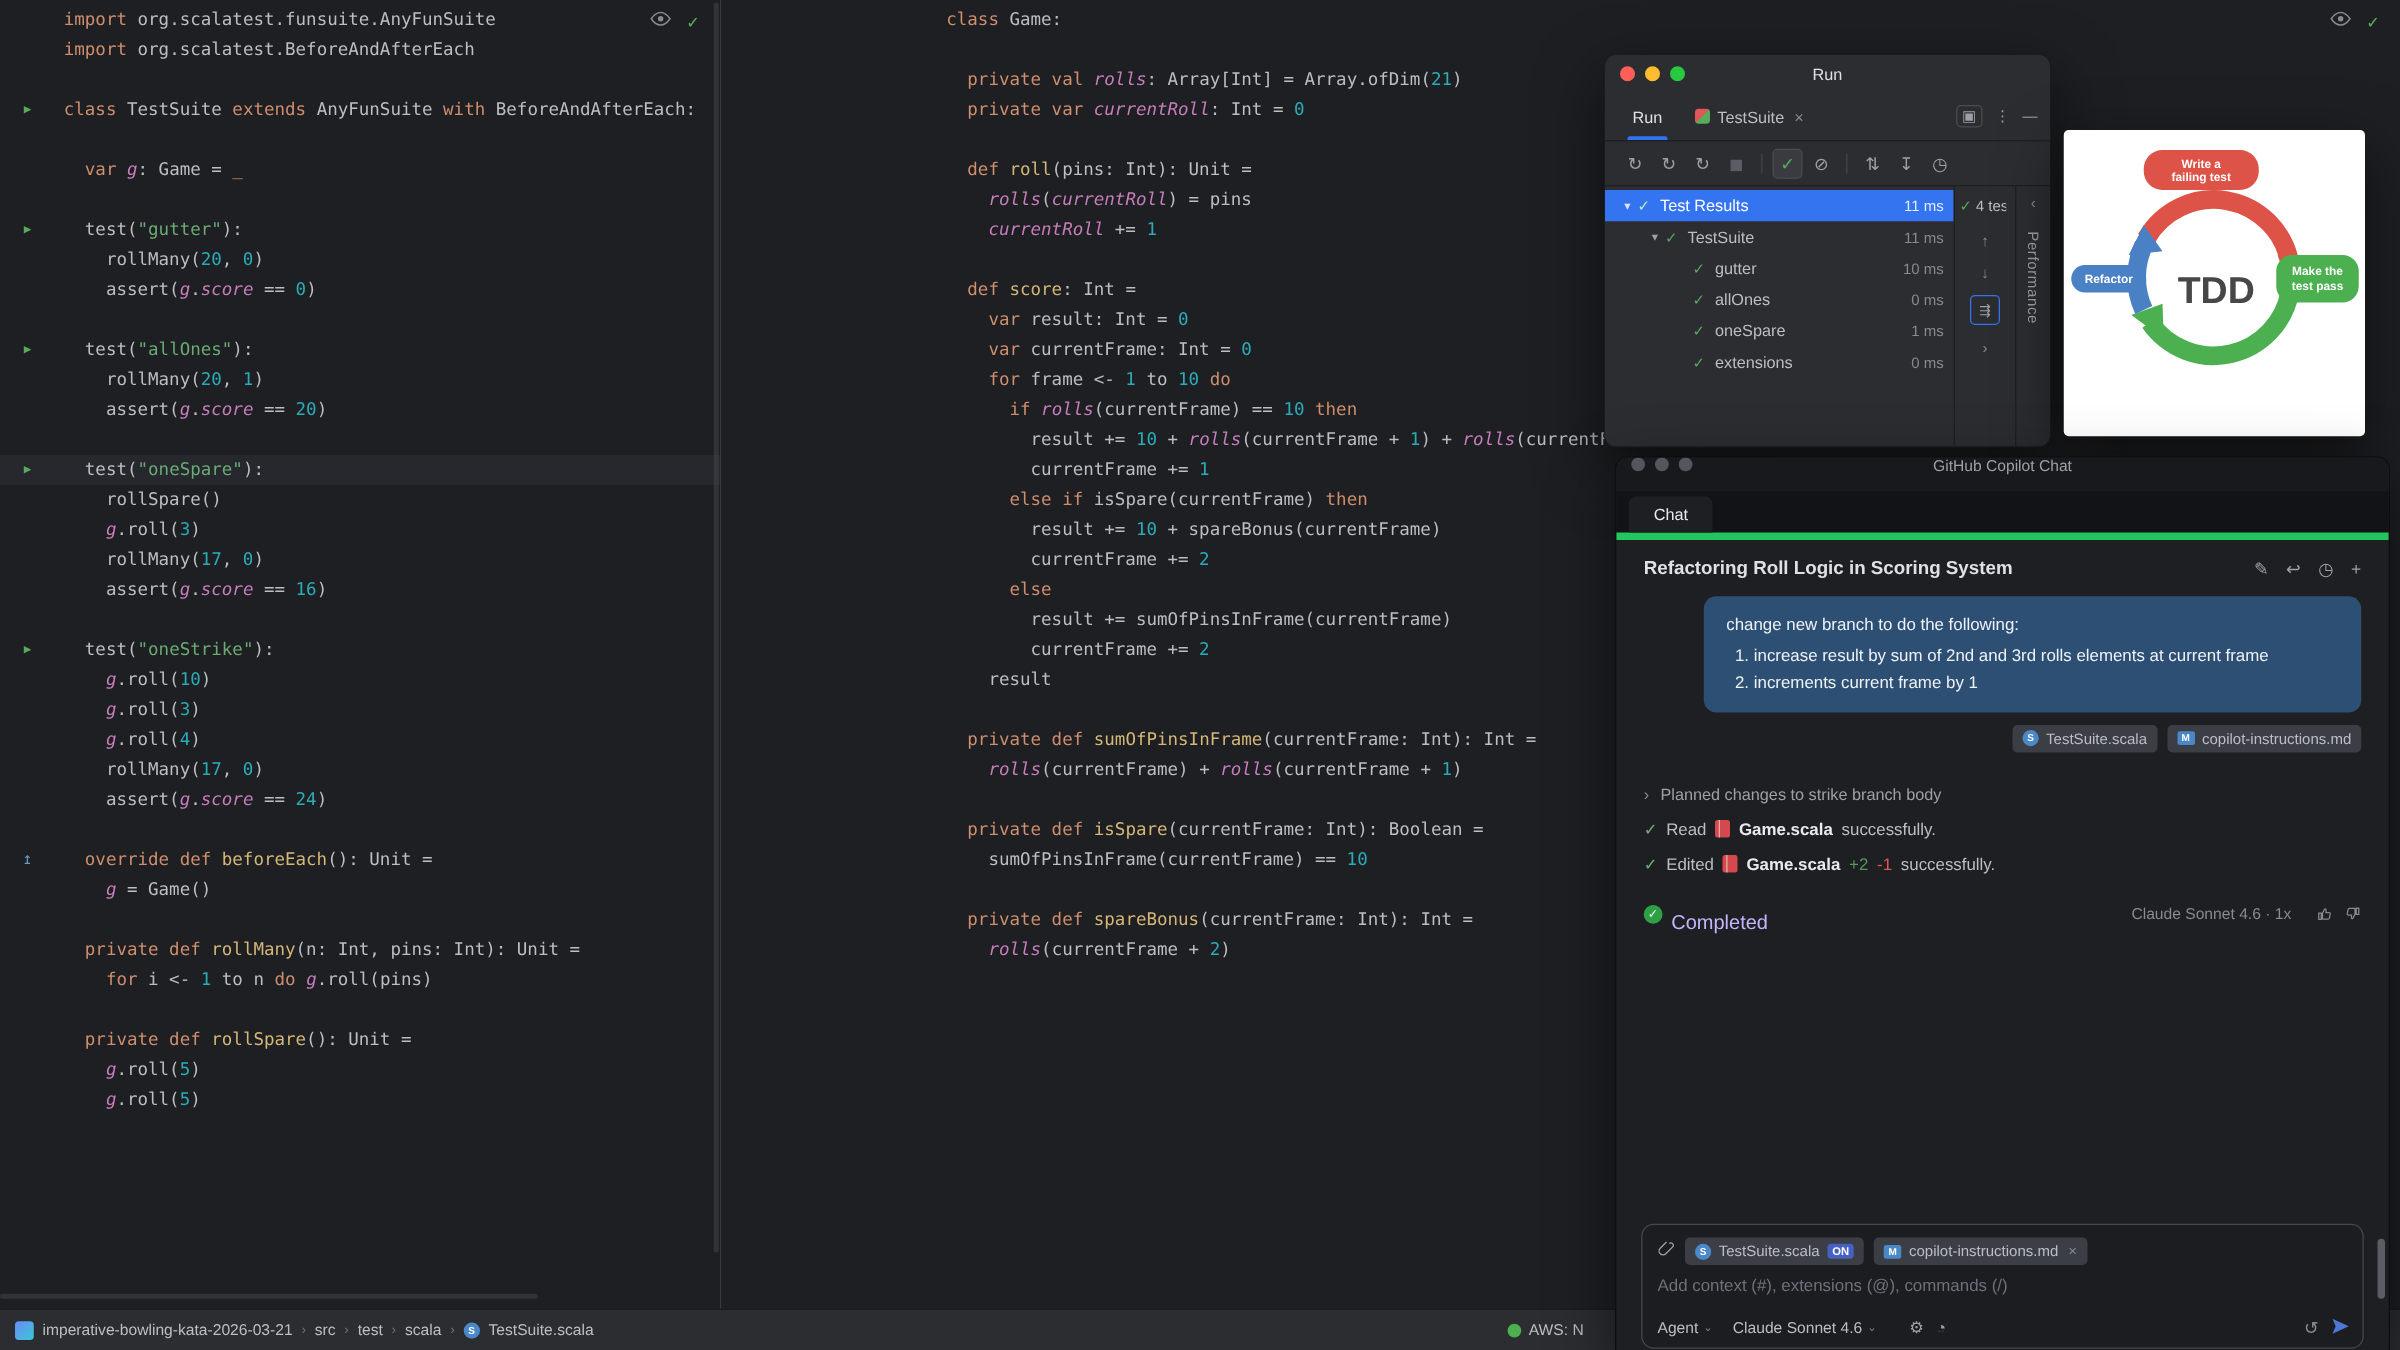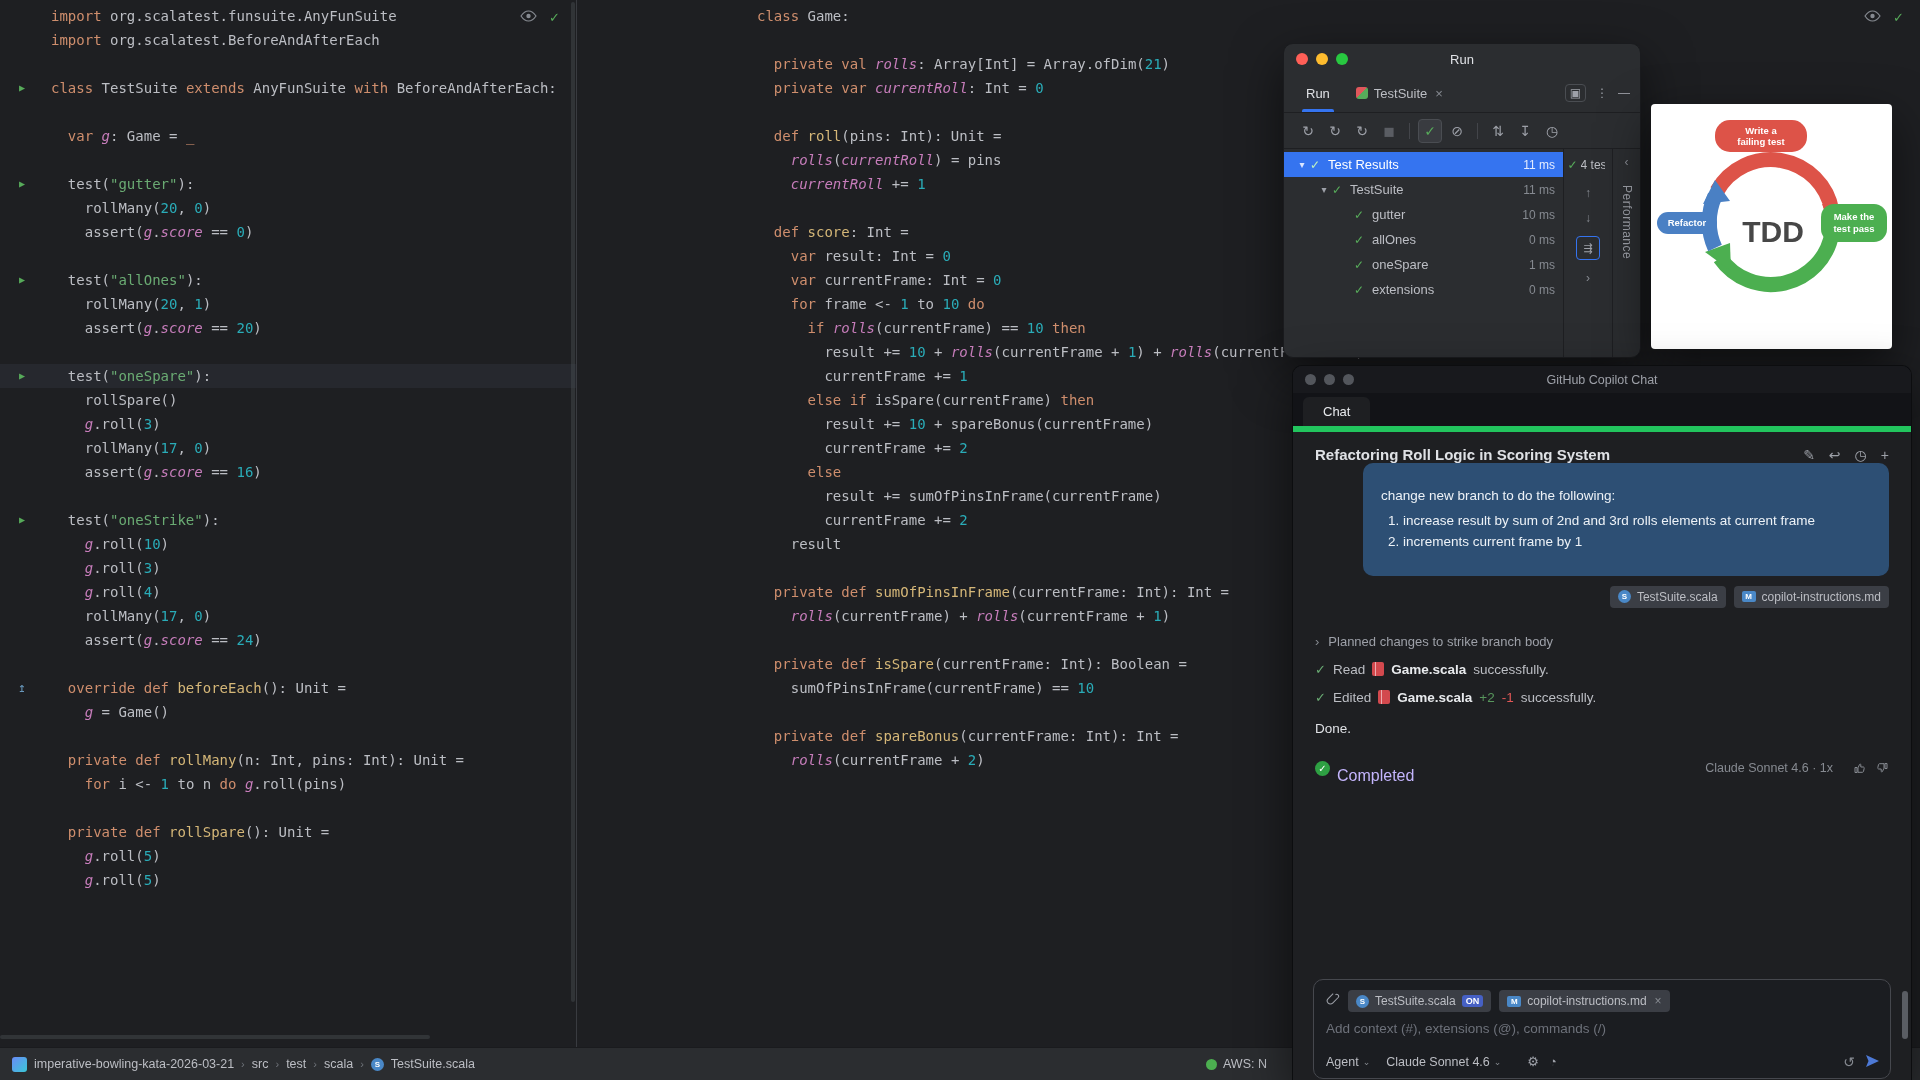--- a/index.html
+++ b/index.html
@@ -63,31 +63,31 @@
   .sum-tx{font-size:12px;color:#bcbec4;white-space:nowrap;overflow:hidden;width:24px;}
   .navi{color:#868a91;font-size:12px;cursor:pointer;}
   .fbox{width:22px;height:22px;border:1px solid #3574f0;border-radius:4px;display:flex;align-items:center;justify-content:center;color:#9da0a8;font-size:11px;cursor:pointer;}
   .rw-side{width:27px;border-left:1px solid #1e1f22;display:flex;flex-direction:column;align-items:center;padding-top:6px;}
   .rw-side .col{color:#868a91;font-size:12px;cursor:pointer;}
   .vlabel{writing-mode:vertical-rl;font-size:12px;color:#9da0a8;margin-top:16px;letter-spacing:.5px;}
   
   #tdd-win{left:1651px;top:104px;width:241px;height:245px;background:#fff;border-radius:4px;z-index:20;}
   
   #cp-win{left:1292px;top:365px;width:618px;height:715px;background:#1e1f22;border:1px solid #0c0d0f;border-bottom:none;border-radius:10px 10px 0 0;z-index:30;overflow:hidden;}
-  .cp-title{height:27px;background:#18191d;position:relative;display:flex;align-items:center;justify-content:center;font-size:12.5px;color:#9da0a8;}
+  .cp-title{height:27px;background:#18191d;position:relative;display:flex;align-items:flex-start;justify-content:center;font-size:12.5px;color:#9da0a8;}
   .cp-dots{position:absolute;left:12px;display:flex;gap:8px;}
   .cp-dot{width:11px;height:11px;border-radius:50%;background:#53565c;}
   .cp-tabs{height:33px;background:#121317;display:flex;align-items:flex-end;border-bottom:6px solid #22c55e;padding-left:10px;}
   .cp-tab{background:#1e1f22;color:#e8eaed;font-size:13px;padding:7px 20px;border-radius:6px 6px 0 0;cursor:pointer;}
   .cp-body{position:relative;height:653px;padding:0 22px;}
   .cp-head{display:flex;align-items:center;margin-top:14px;}
   .cp-head h1{font-size:15px;color:#dfe1e5;font-weight:600;margin:0;flex:1;}
   .cp-hicons{display:flex;gap:14px;color:#9da0a8;font-size:14px;align-items:center;}
   .cp-hicons span{cursor:pointer;}
-  .cp-card{margin-left:48px;background:#2d4f74;border-radius:10px;padding:23px 18px;color:#edf2f7;font-size:13.5px;line-height:1.55;}
+  .cp-card{margin-left:48px;margin-top:14px;background:#2d4f74;border-radius:10px;padding:13px 18px;color:#edf2f7;font-size:13.5px;line-height:1.55;}
   .cp-card ol{margin:4px 0 0;padding-left:22px;}
   .cp-card li{max-width:432px;}
   .cp-refs{display:flex;justify-content:flex-end;gap:8px;margin-top:10px;}
   .pill{display:inline-flex;align-items:center;gap:6px;height:22px;padding:0 8px;background:#3b3e45;border-radius:4px;font-size:12px;color:#bcbec4;cursor:pointer;}
   .fic-scala{width:13px;height:13px;border-radius:50%;background:#4a88c7;color:#fff;font-size:8px;font-weight:bold;display:inline-flex;align-items:center;justify-content:center;}
   .fic-md{width:14px;height:11px;border-radius:2px;background:#4a88c7;color:#fff;font-size:8px;font-weight:bold;display:inline-flex;align-items:center;justify-content:center;}
   .badge-on{background:#4660c4;color:#fff;font-size:9px;font-weight:bold;border-radius:3px;padding:1px 4px;}
   .pill .x{color:#868a91;font-size:12px;margin-left:2px;}
   .cp-section{margin-top:26px;display:flex;align-items:center;gap:9px;color:#9da0a8;font-size:13px;cursor:pointer;}
   .cp-section .ch{color:#868a91;font-size:13px;}
@@ -328,21 +328,20 @@
           <div class="cp-step">
             <span class="ck">✓</span>
             <span>Edited</span>
             <span class="book"></span>
             <b>Game.scala</b>
             <span class="diff-add">+2</span>
             <span class="diff-del">-1</span>
             <span>successfully.</span>
           </div>
         </div>
-      <div class="cp-done">Done.</div>
       <div class="cp-final">
         <span class="done-ic">✓</span>
         <span class="lbl">Completed</span>
         <span class="cp-model">Claude Sonnet 4.6 · 1x</span>
         <span class="thumb">
           <svg width="14" height="14" viewBox="0 0 14 14">
               <path d="M2 6.5h2v5H2z M5 11.5V6.8l1.6-3.4c.3-.6 1.2-.4 1.2.3v2.3h2.4c.7 0 1.2.6 1 1.3l-.7 3.1c-.1.5-.6.9-1.1.9H5z" fill="none" stroke="currentColor" stroke-width="1"></path>
             </svg>
         </span>
         <span class="thumb">

